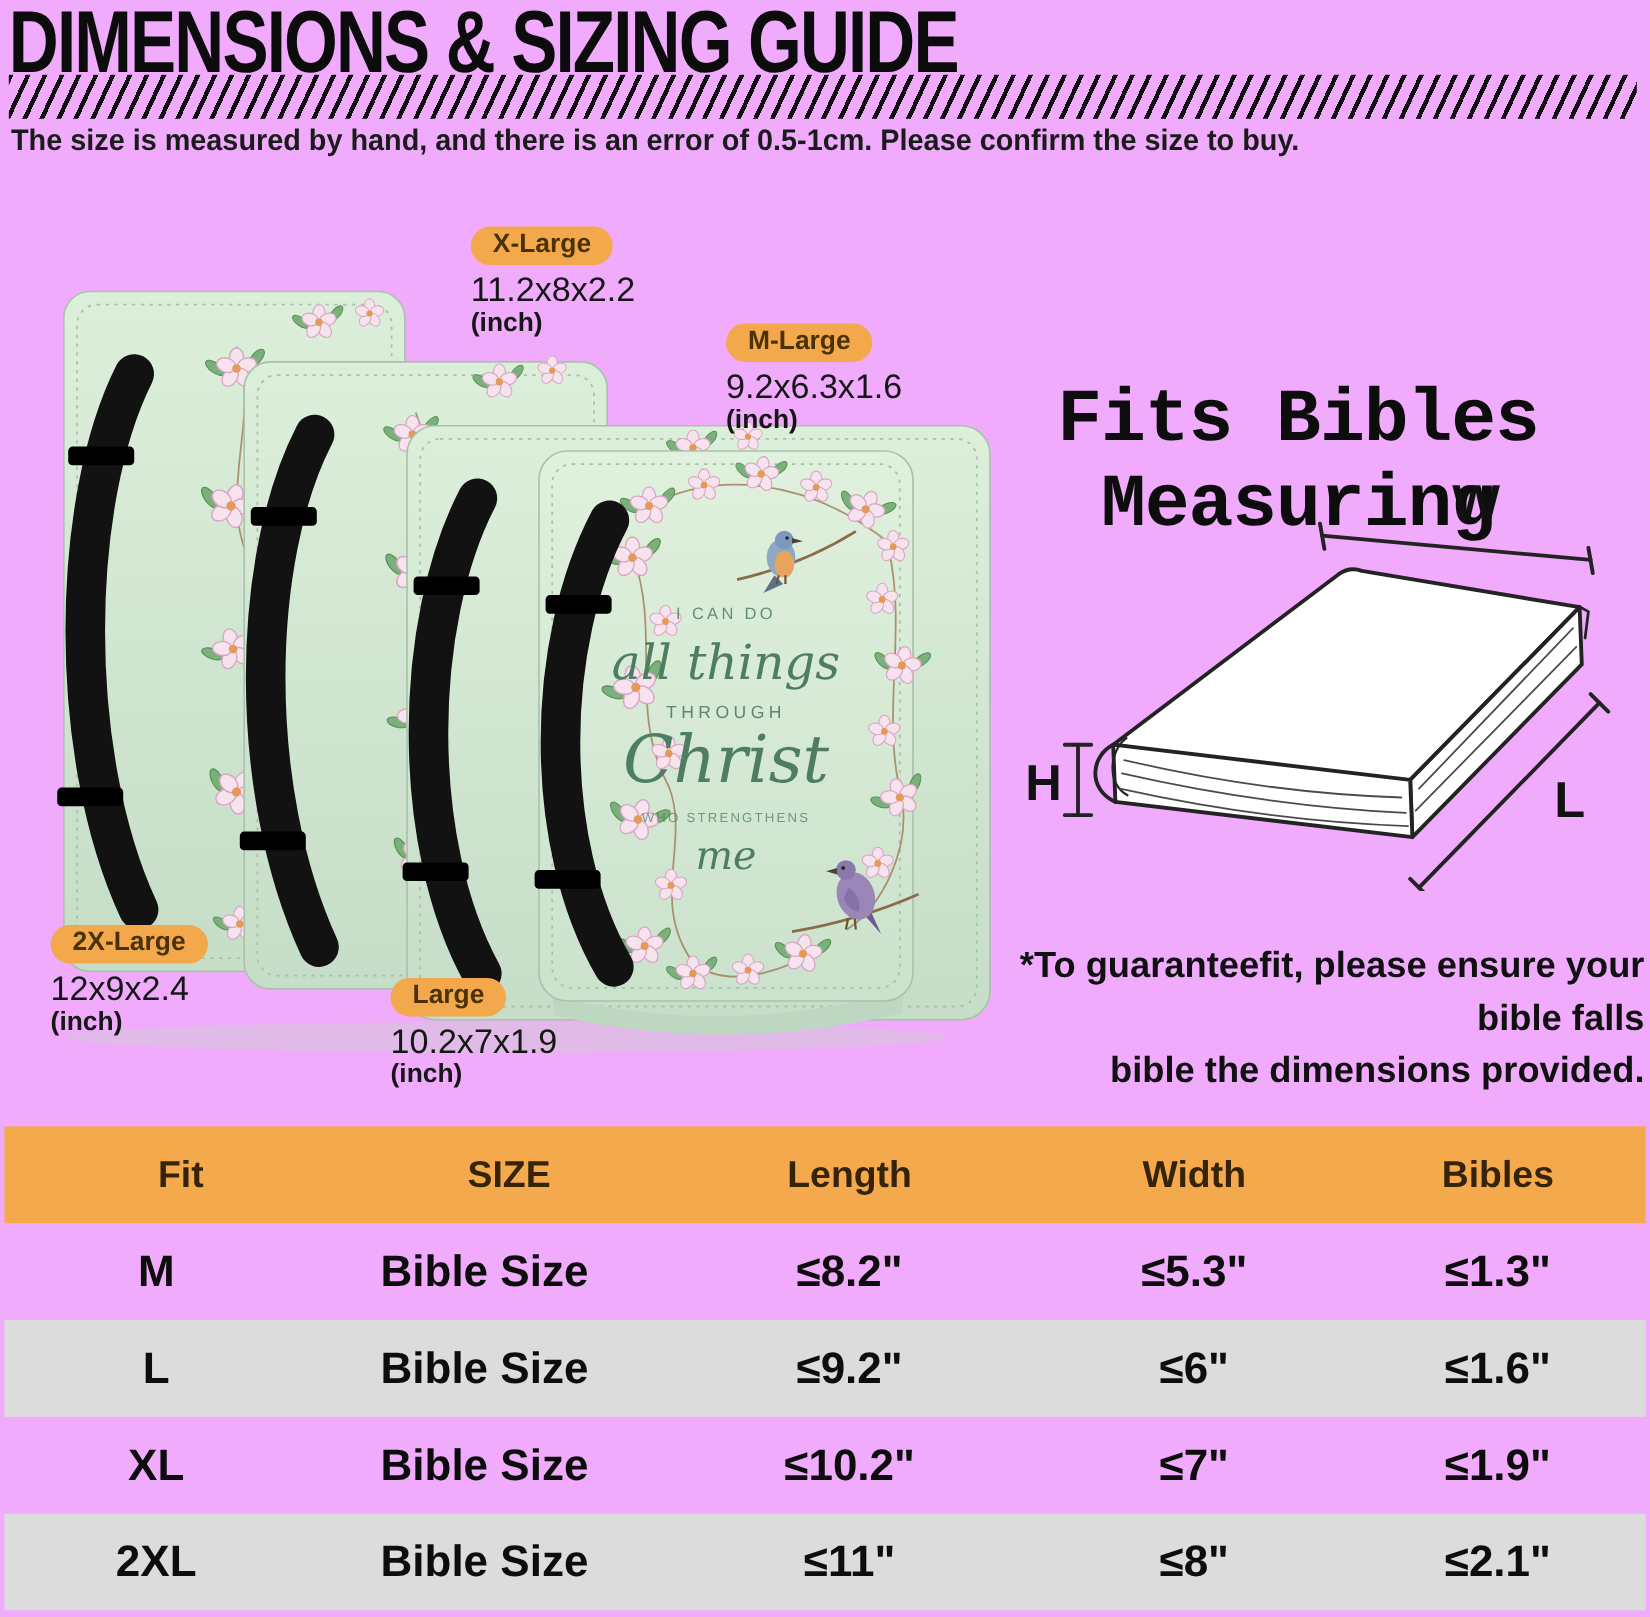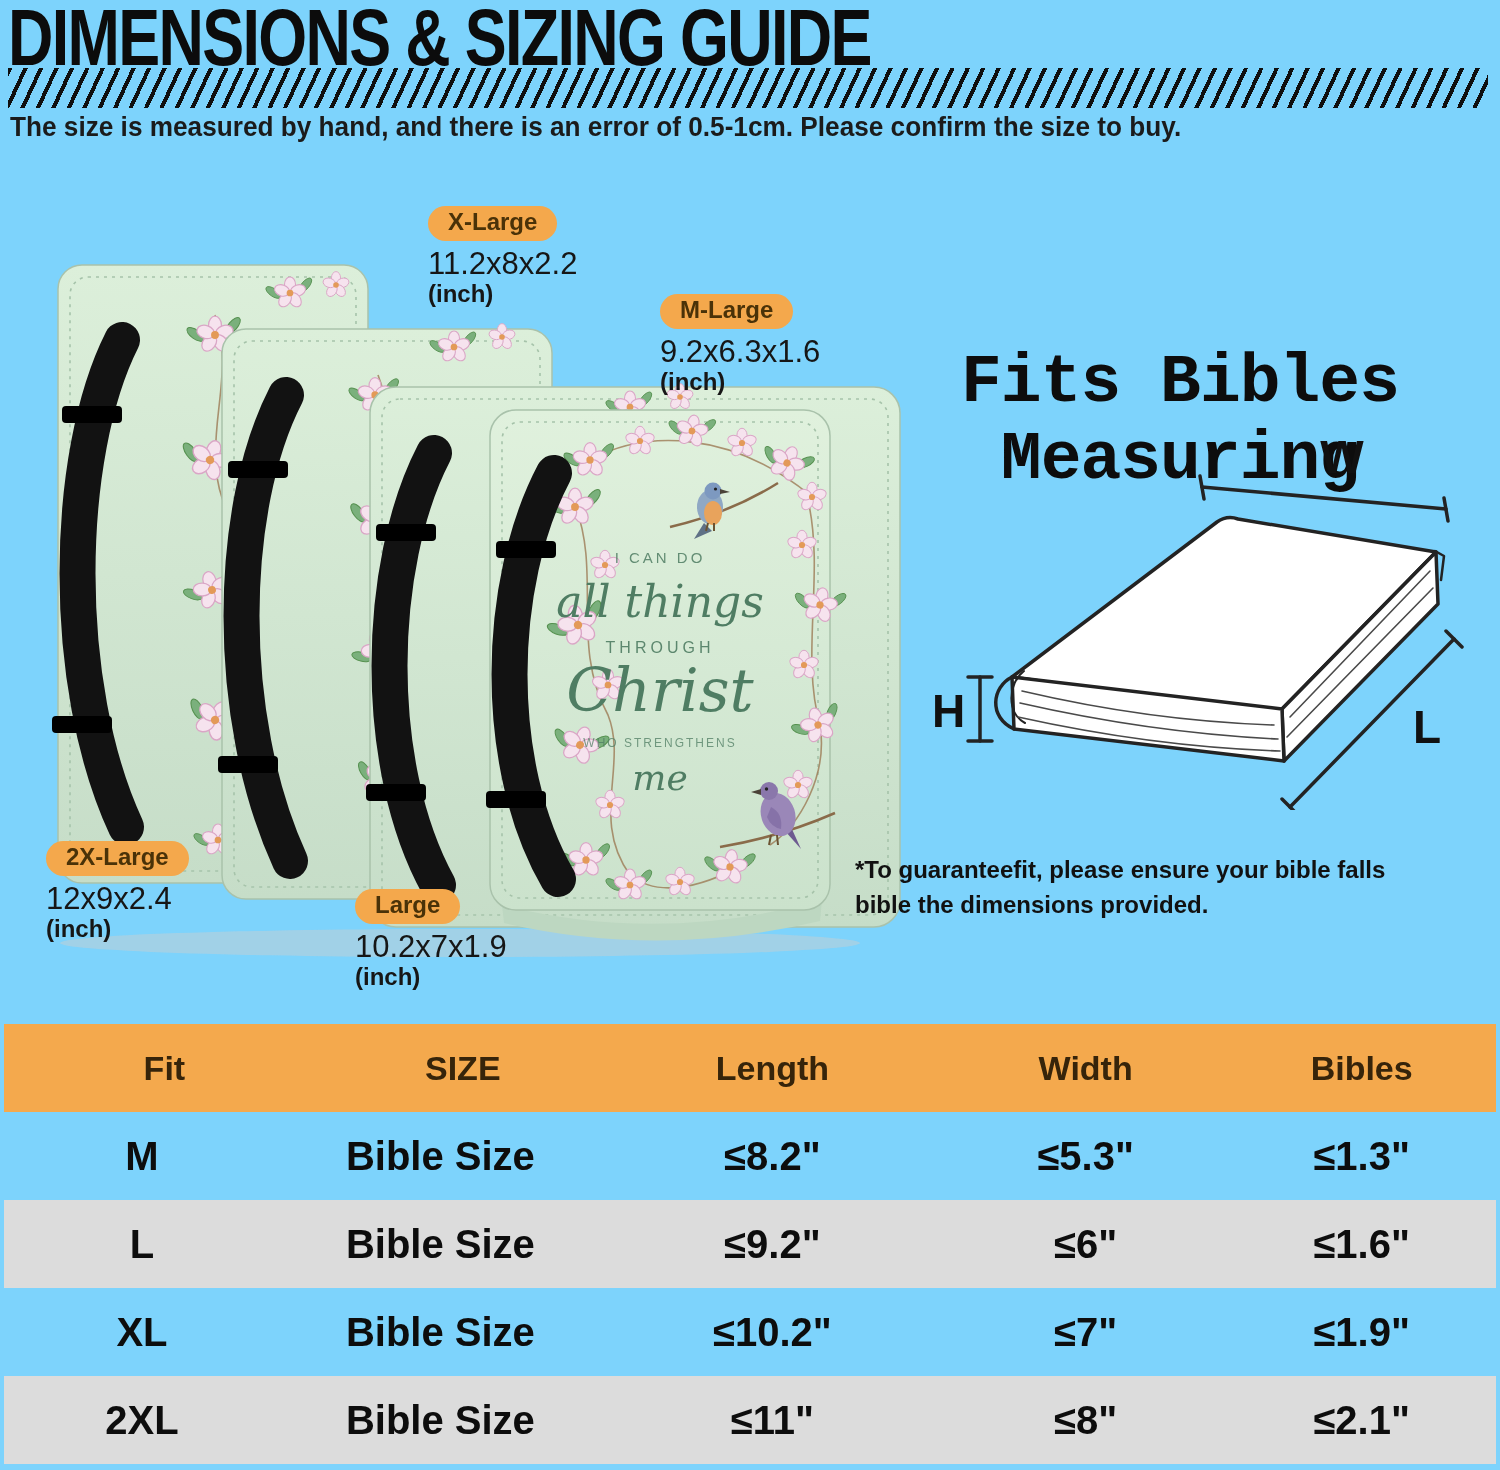--- a/index.html
+++ b/index.html
@@ -1,16 +1,16 @@
 <!DOCTYPE html>
 <html><head>
 <meta charset="utf-8">
 <style>
   html,body{margin:0;padding:0;background:#fff;}
-  .canvas{position:relative;width:1500px;height:1470px;background:#7dd3fc;overflow:hidden;
+  .canvas{position:relative;width:1500px;height:1470px;background:#f0abfc;overflow:hidden;
           font-family:"Liberation Sans","DejaVu Sans",sans-serif;}
 
   
   .title{position:absolute;left:8px;top:-8px;font-size:74px;font-weight:bold;color:#0c0c0c;
          letter-spacing:-2px;white-space:nowrap;transform:scaleX(.85) scaleY(1.08);transform-origin:left top;}
   .hatch{position:absolute;left:8px;top:68px;width:1480px;height:40px;
          background:repeating-linear-gradient(115deg,#0f0f0f 0 4px,transparent 4px 14px);}
   .subtitle{position:absolute;left:10px;top:112px;font-size:27px;font-weight:bold;color:#1b1b1b;
             letter-spacing:0;white-space:nowrap;transform:scaleX(.97);transform-origin:left top;}
 
@@ -21,22 +21,22 @@
   .callout{position:absolute;z-index:5;}
   .pill{display:inline-block;background:#f4a84c;color:#4a3208;font-weight:bold;font-size:24px;
         padding:3px 20px 6px 20px;border-radius:26px;line-height:1.1;}
   .dims{font-size:31px;font-weight:normal;color:#161616;margin-top:6px;line-height:1.08;}
   .unit{font-size:24px;font-weight:bold;color:#161616;line-height:1.05;}
 
   
   .fits{position:absolute;left:880px;top:344px;width:600px;text-align:center;
         font-size:68px;font-weight:bold;color:#0d0d0d;letter-spacing:-1px;font-family:Liberation Mono, monospace;}
   .diagram{position:absolute;left:930px;top:425px;width:570px;height:385px;}
-  .note{position:absolute;left:855px;top:853px;width:640px;text-align:left;
-        font-size:24px;font-weight:bold;color:#111;line-height:1.45;}
+  .note{position:absolute;left:855px;top:853px;width:640px;text-align:right;
+        font-size:33px;font-weight:bold;color:#111;line-height:1.45;}
 
   
   .table{position:absolute;left:4px;top:1024px;width:1492px;}
   .trow{display:flex;align-items:center;height:88px;}
   .thead{background:#f4a94d;height:88px;}
   .alt{background:#dcdcdc;}
   .c{text-align:center;}
   .c1{width:18.5%;} .c2{width:21.5%;} .c3{width:23%;} .c4{width:19%;} .c5{width:18%;}
   .th{font-size:34px;font-weight:bold;color:#36240a;}
   .td{font-size:40px;font-weight:bold;color:#0d0d0d;}

